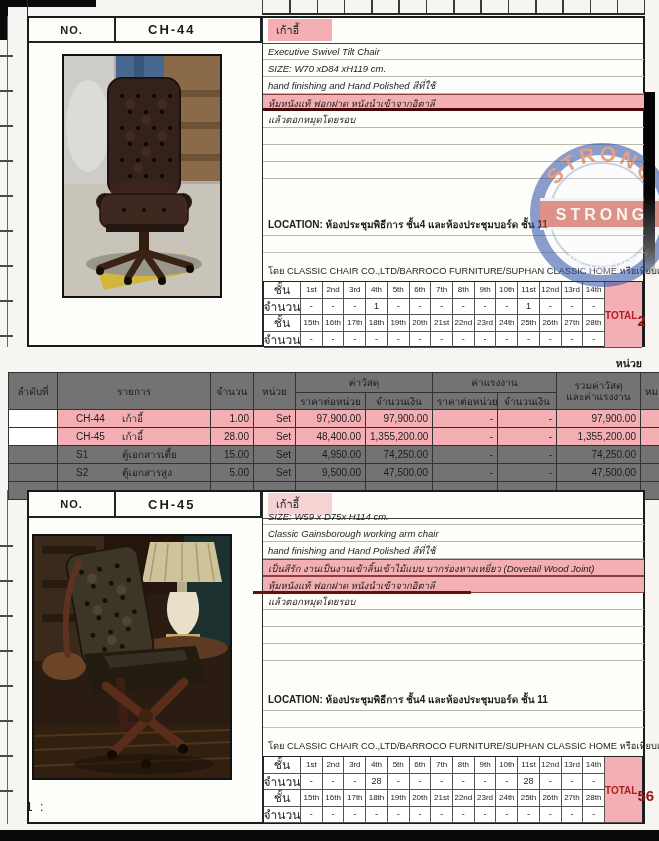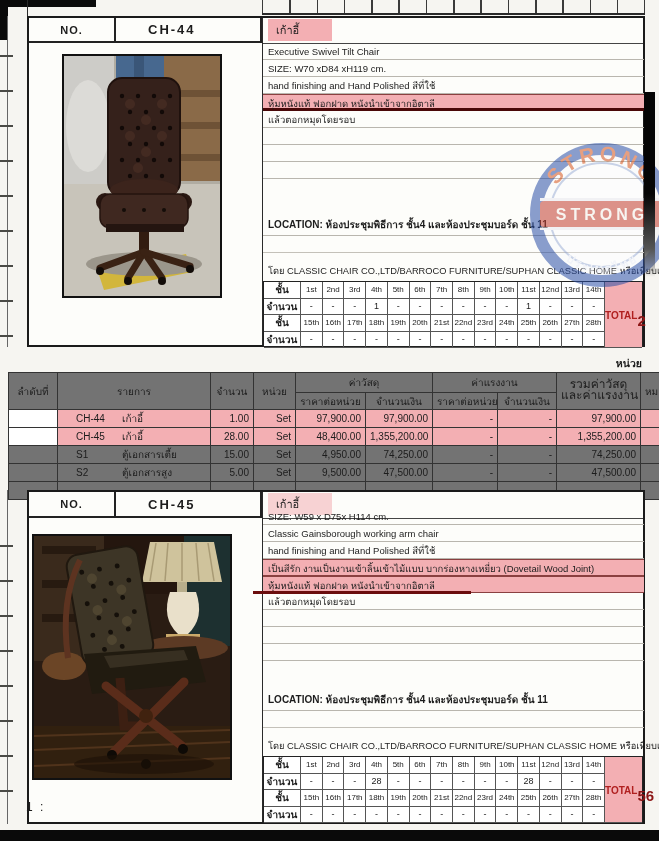--- a/index.html
+++ b/index.html
@@ -10,47 +10,47 @@
         display:flex;align-items:center;}
   .no-lbl{justify-content:center;font-weight:bold;font-size:11px;letter-spacing:1px;}
   .code-lbl{padding-left:32px;font-weight:bold;font-size:13px;letter-spacing:2px;}
   .cat-box{position:absolute;box-sizing:border-box;font-size:11px;line-height:22px;padding-left:8px;}
   .cat-pink{background:var(--pink);}
   .cat-faint{background:rgba(243,175,179,.55);}
   .hline{position:absolute;height:0;border-top:1px solid #9a978f;}
   .vline{position:absolute;width:0;border-left:1.5px solid #2a2a2a;}
   .tick{position:absolute;left:0;width:13px;height:2px;background:#4a4a46;}
   .leftline{position:absolute;width:0;border-left:1.5px solid #666;}
-  .specs{position:absolute;}
+  .specs{position:absolute;font-style:italic;}
   .spec-row{position:relative;height:17px;line-height:17px;border-bottom:1px solid #b9b6ae;
             font-size:9.5px;padding-left:5px;white-space:nowrap;box-sizing:border-box;}
   .spec-row.hl{background:var(--pink);border-top:1px solid #8a4040;border-bottom:1px solid #8a4040;}
   .spec-row.ul-full{border-bottom:3px solid #4a0808;}
   .spec-row.ul-part::after{content:"";position:absolute;left:-10px;bottom:-2px;width:218px;height:3px;background:#6b0d0d;}
   .loc-row{position:absolute;border-bottom:1px solid #b9b6ae;font-size:10px;font-weight:bold;box-sizing:border-box;
            line-height:23px;padding-left:5px;white-space:nowrap;}
   .empty-row{position:absolute;border-bottom:1px solid #c4c1b9;box-sizing:border-box;}
   .vendor-row{position:absolute;font-size:9.3px;line-height:19px;padding-left:5px;white-space:nowrap;}
   .floor-tbl{position:absolute;display:grid;grid-template-columns:37px repeat(14,1fr) 37px;
              grid-auto-rows:16.5px;border:1.5px solid #222;background:#fff;box-sizing:border-box;}
   .fcell{border-right:1px solid #555;border-bottom:1px solid #555;font-size:8px;display:flex;
          align-items:center;justify-content:center;box-sizing:border-box;overflow:hidden;}
-  .fcell.lbl{font-size:10px;font-weight:bold;}
+  .fcell.lbl{font-size:12px;font-weight:normal;}
   .fcell.qty{font-size:9px;}
   .ftotal{grid-column:16;grid-row:1 / span 4;background:var(--pink);display:flex;flex-direction:row;
           align-items:center;border-bottom:1px solid #555;box-sizing:border-box;}
   .ftotal .tl{color:#b02020;font-weight:bold;font-size:10px;margin-top:1px;}
   .ftotal .tv{color:#8c1515;font-weight:bold;font-size:15px;margin-top:12px;}
   .photo{position:absolute;border:2px solid #111;background:#222;}
   .photo svg{display:block;}
   #cost-tbl{position:absolute;border-collapse:collapse;table-layout:fixed;background:#737373;}
   #cost-tbl th,#cost-tbl td{border:1.2px solid #333;font-weight:normal;padding:0 4px;overflow:hidden;
       white-space:nowrap;box-sizing:border-box;}
   #cost-tbl thead th{font-size:10px;text-align:center;}
-  #cost-tbl .two-line{font-size:12px;line-height:11px;font-family:Liberation Mono, monospace;}
+  #cost-tbl .two-line{font-size:10px;line-height:11px;}
   #cost-tbl tbody td{height:18px;font-size:10px;}
   td.money{text-align:right;}
   td.ctr{text-align:right;}
   tr.hl-row td{background:var(--pink);}
   tr.hl-row td.col-no{background:#fff;}
   .item-code{display:inline-block;width:46px;padding-left:14px;}
   .unit-note{position:absolute;font-size:10.5px;font-weight:bold;text-align:right;}
   .scan-dark{position:absolute;background:linear-gradient(#050505 55%,#555 85%,rgba(120,120,120,0));}
   .black{position:absolute;background:#0a0a0a;}
   .comb{position:absolute;border-bottom:2px solid #2a2a2a;box-sizing:border-box;

